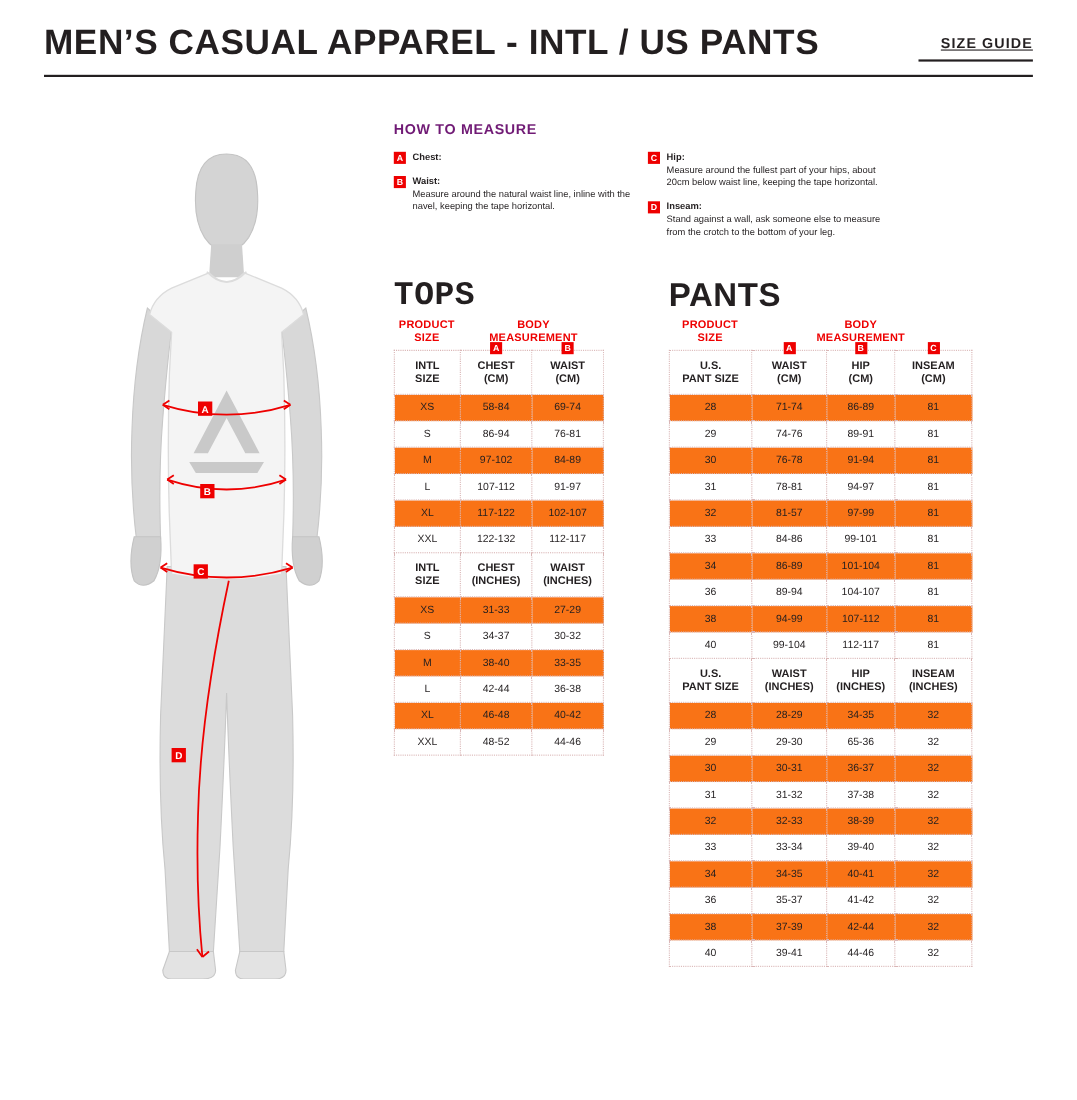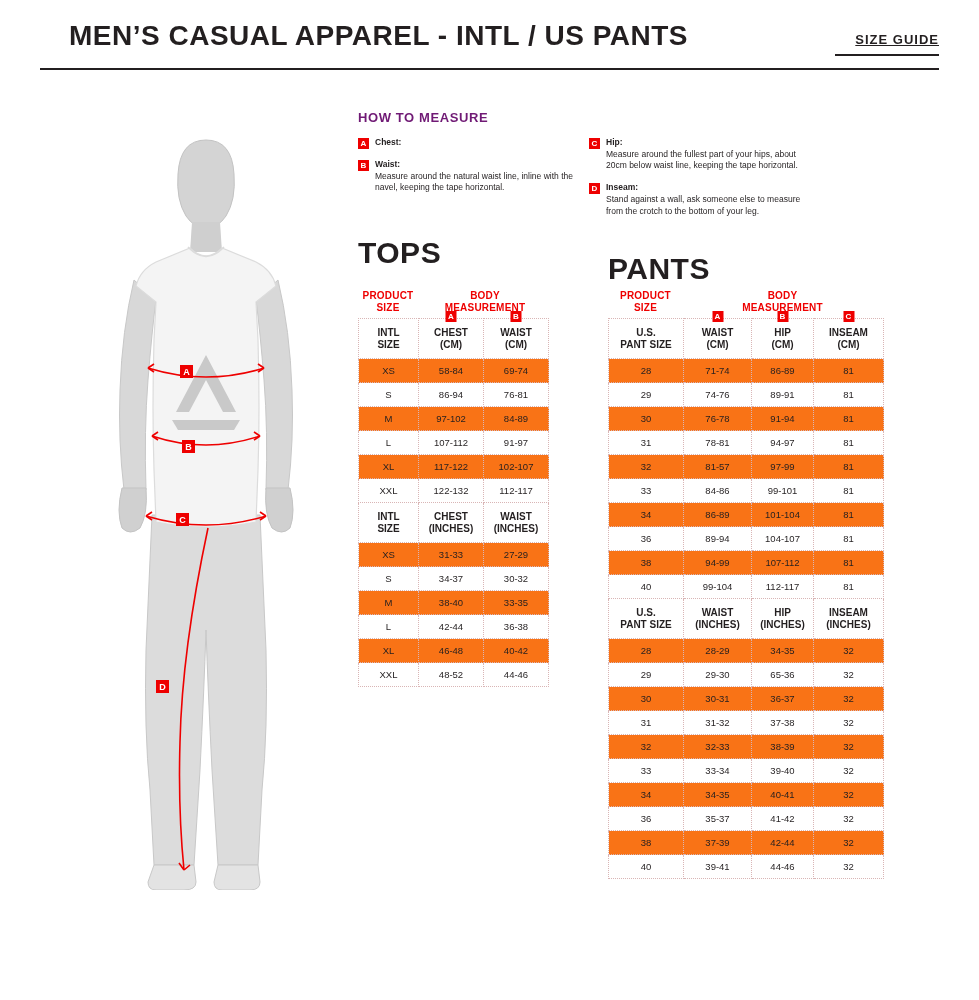--- a/index.html
+++ b/index.html
@@ -11,22 +11,22 @@
     color: #231f20;
     position: relative;
     overflow: hidden;
   }
   
   .header {
     position: absolute; left: 0; top: 0; width: 979px; height: 72px;
   }
   .header-title {
     position: absolute; left: 40px; top: 20px;
-    font-size: 28px; font-weight: bold; letter-spacing: 0.5px;
-    color: #231f20; white-space: nowrap; margin-left: 29px;
+    font-size: 32px; font-weight: bold; letter-spacing: 0.5px;
+    color: #231f20; white-space: nowrap;
   }
   .size-guide {
     position: absolute; right: 40px; top: 32px;
     font-size: 13px; font-weight: bold; letter-spacing: 1px;
     color: #231f20;
     text-decoration: underline;
   }
   .header-rule {
     position: absolute; left: 40px; right: 40px; top: 68px;
     height: 2px; background: #231f20;
@@ -53,21 +53,21 @@
     text-align: center; margin-right: 6px; flex: 0 0 11px; margin-top: 1px;
   }
   .htm-text { font-size: 8.5px; line-height: 1.38; color: #231f20; }
   .htm-text b { font-weight: bold; display: block; }
 
   
   .sect-title {
     position: absolute; font-size: 30px; font-weight: bold; letter-spacing: 0.5px;
     color: #231f20;
   }
-  #tops-title { left: 358px; top: 236px; }
+  #tops-title { left: 358px; top: 252px; font-family: Liberation Mono, monospace; }
   #pants-title { left: 608px; top: 252px; }
 
   .col-caption {
     position: absolute; font-size: 10px; font-weight: bold; color: #e00;
     text-align: center; line-height: 1.2; letter-spacing: 0.2px;
   }
 
   
   table {
     border-collapse: collapse;

